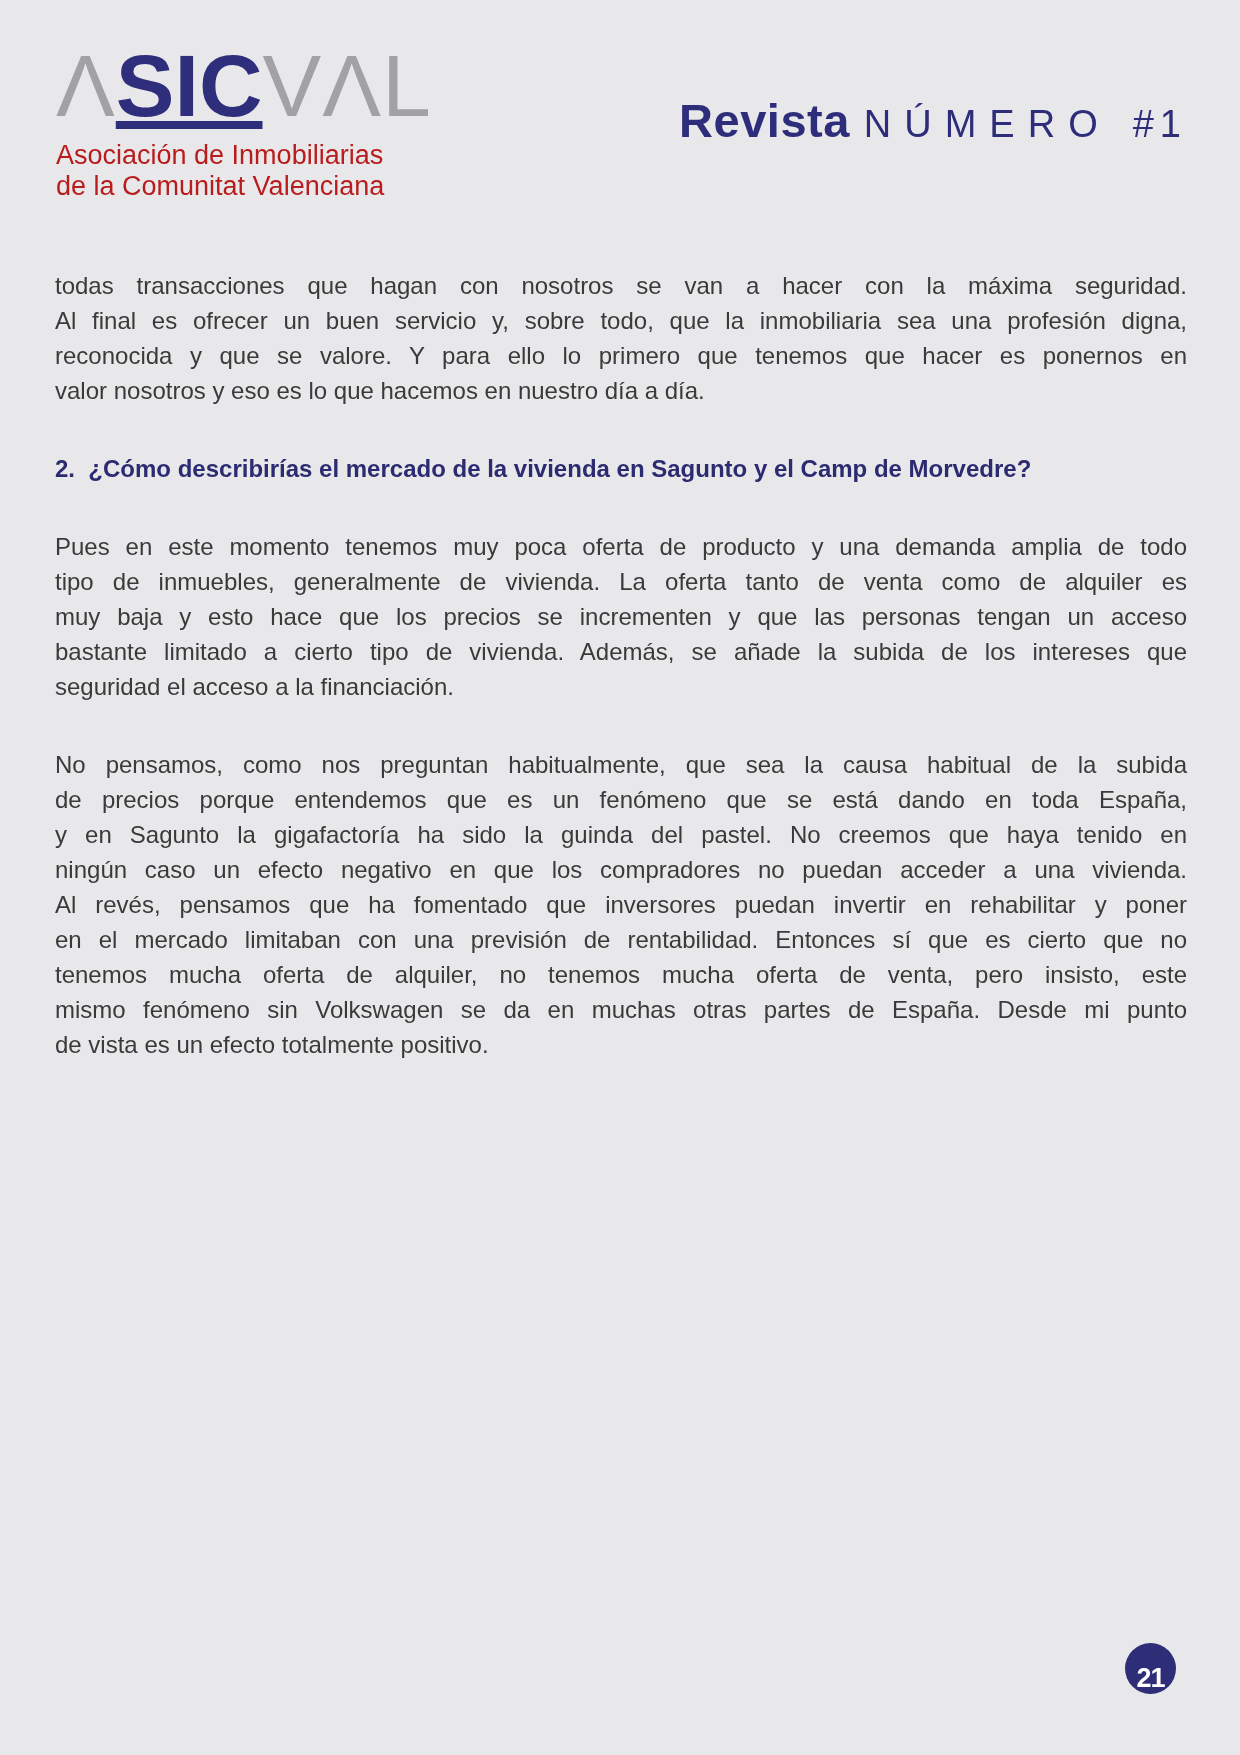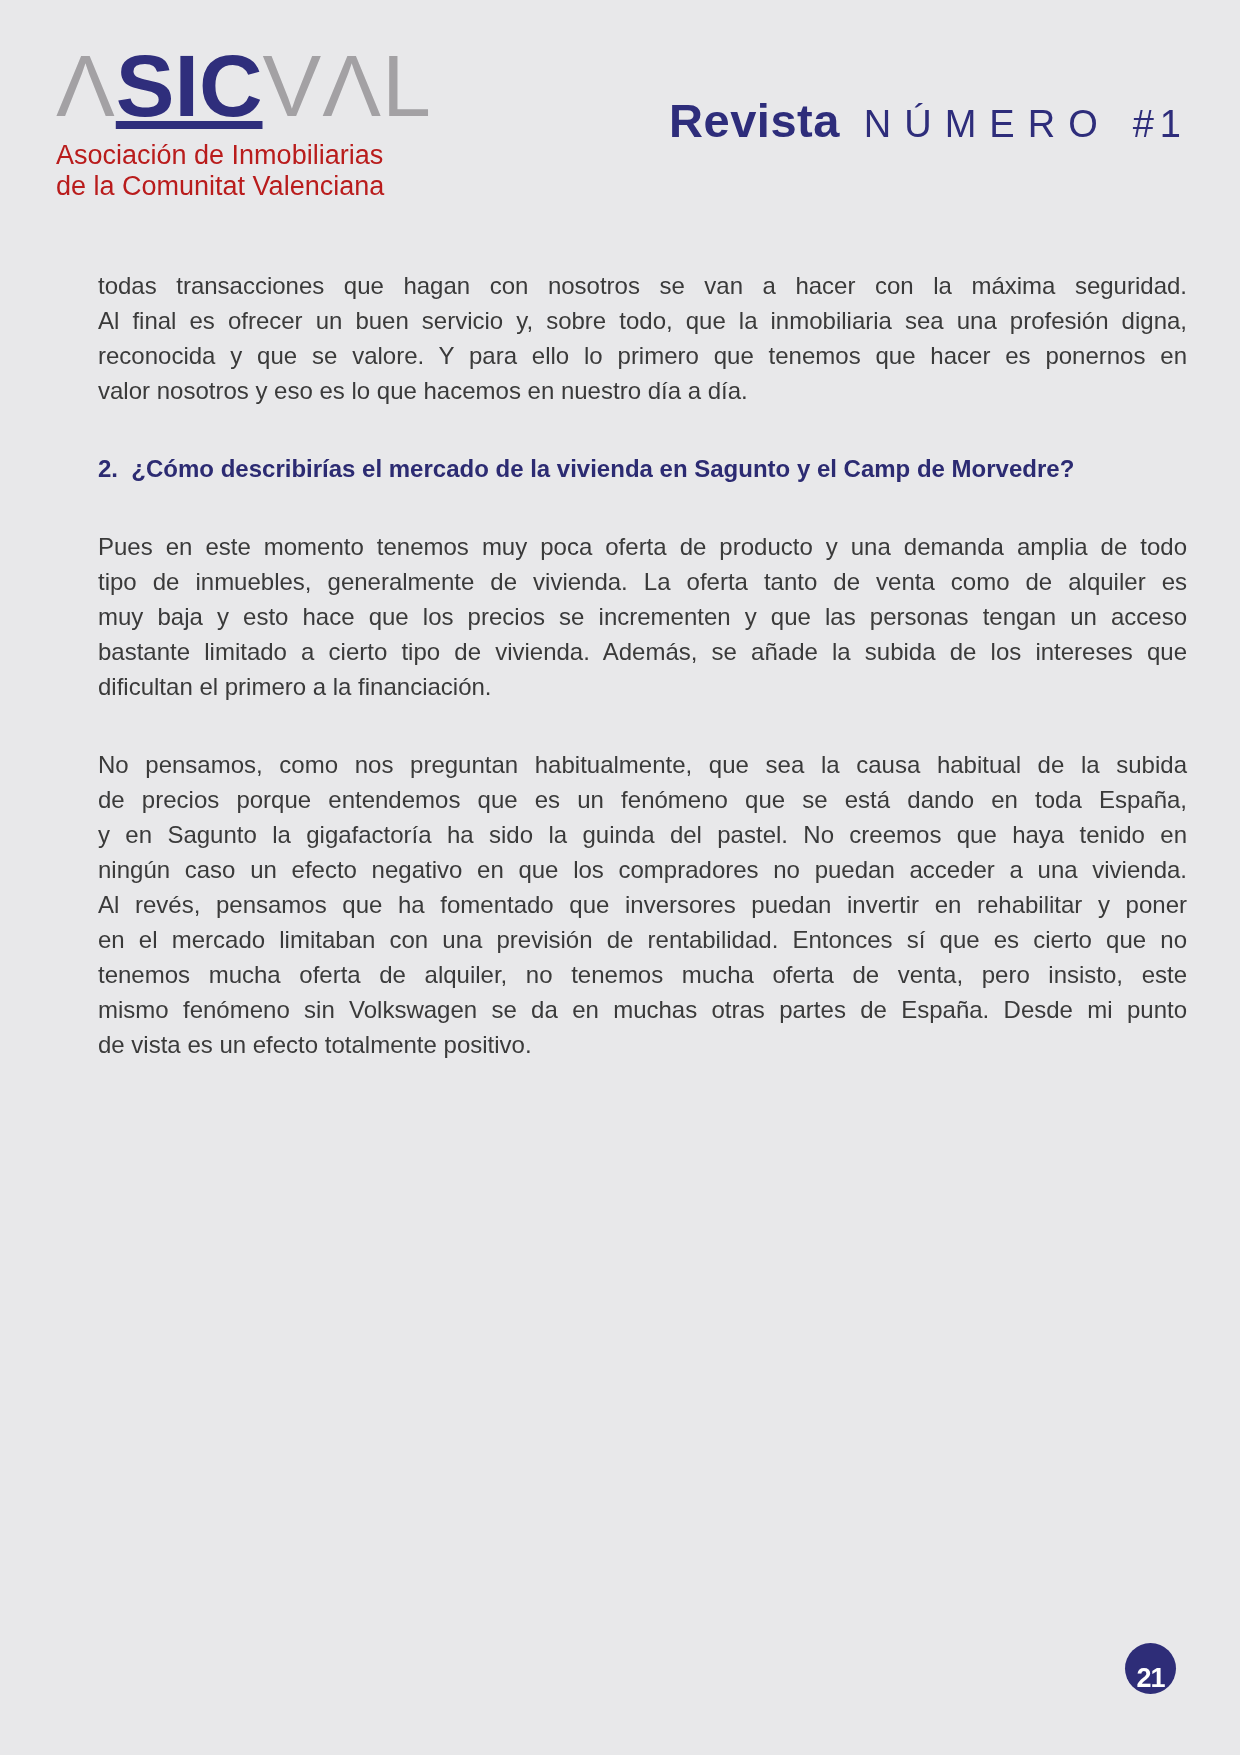--- a/index.html
+++ b/index.html
@@ -39,30 +39,29 @@
   .masthead {
     position: absolute;
     top: 93px;
     right: 53px;
     display: flex;
     align-items: baseline;
     color: #2e2d7b;
     white-space: nowrap;
   }
   .mh-title  { font-size: 47px; font-weight: 700; letter-spacing: 0.5px; }
-  .mh-issue  { font-size: 38px; font-weight: 400; letter-spacing: 13px; margin-left: 24px; }
+  .mh-issue  { font-size: 38px; font-weight: 400; letter-spacing: 13px; margin-left: 14px; }
   .mh-num    { font-size: 38px; font-weight: 400; letter-spacing: 6px; margin-left: 22px; }
 
   
   .article {
     position: absolute;
     left: 55px;
     right: 53px;
     top: 268px;
-    margin-left: 43px;
   }
   .block {
     font-size: 24px;
     line-height: 35px;
     margin-bottom: 43px;
     color: #3a3a3a;
   }
   .block.question {
     color: #2c2b72;
     font-weight: 700;
@@ -121,21 +120,21 @@
         <div class="tline tlast">valor nosotros y eso es lo que hacemos en nuestro día a día.</div>
       </div>
     <div class="block question">
         <div class="tline tlast">2.&nbsp; ¿Cómo describirías el mercado de la vivienda en Sagunto y el Camp de Morvedre?</div>
       </div>
     <div class="block paragraph">
         <div class="tline">Pues en este momento tenemos muy poca oferta de producto y una demanda amplia de todo</div>
         <div class="tline">tipo de inmuebles, generalmente de vivienda. La oferta tanto de venta como de alquiler es</div>
         <div class="tline">muy baja y esto hace que los precios se incrementen y que las personas tengan un acceso</div>
         <div class="tline">bastante limitado a cierto tipo de vivienda. Además, se añade la subida de los intereses que</div>
-        <div class="tline tlast">dificultan el primero a la financiación.</div>
+        <div class="tline tlast">seguridad el acceso a la financiación.</div>
       </div>
     <div class="block paragraph">
         <div class="tline">No pensamos, como nos preguntan habitualmente, que sea la causa habitual de la subida</div>
         <div class="tline">de precios porque entendemos que es un fenómeno que se está dando en toda España,</div>
         <div class="tline">y en Sagunto la gigafactoría ha sido la guinda del pastel. No creemos que haya tenido en</div>
         <div class="tline">ningún caso un efecto negativo en que los compradores no puedan acceder a una vivienda.</div>
         <div class="tline">Al revés, pensamos que ha fomentado que inversores puedan invertir en rehabilitar y poner</div>
         <div class="tline">en el mercado limitaban con una previsión de rentabilidad. Entonces sí que es cierto que no</div>
         <div class="tline">tenemos mucha oferta de alquiler, no tenemos mucha oferta de venta, pero insisto, este</div>
         <div class="tline">mismo fenómeno sin Volkswagen se da en muchas otras partes de España. Desde mi punto</div>

